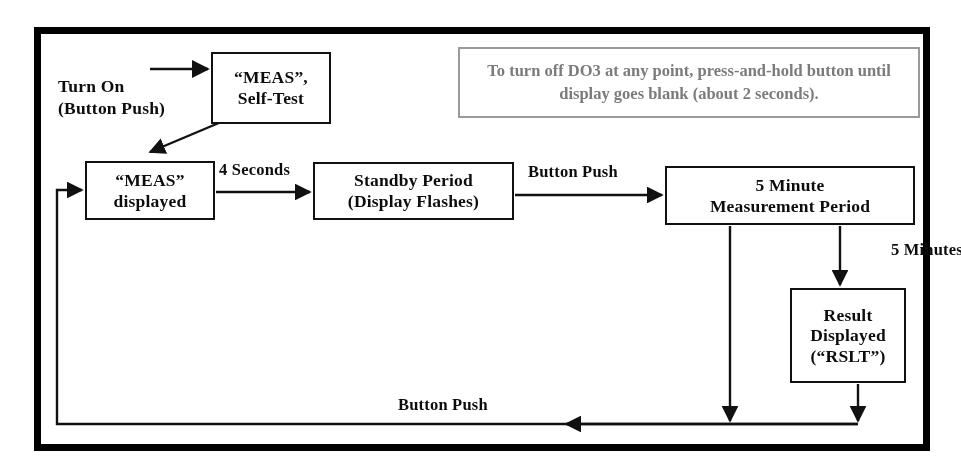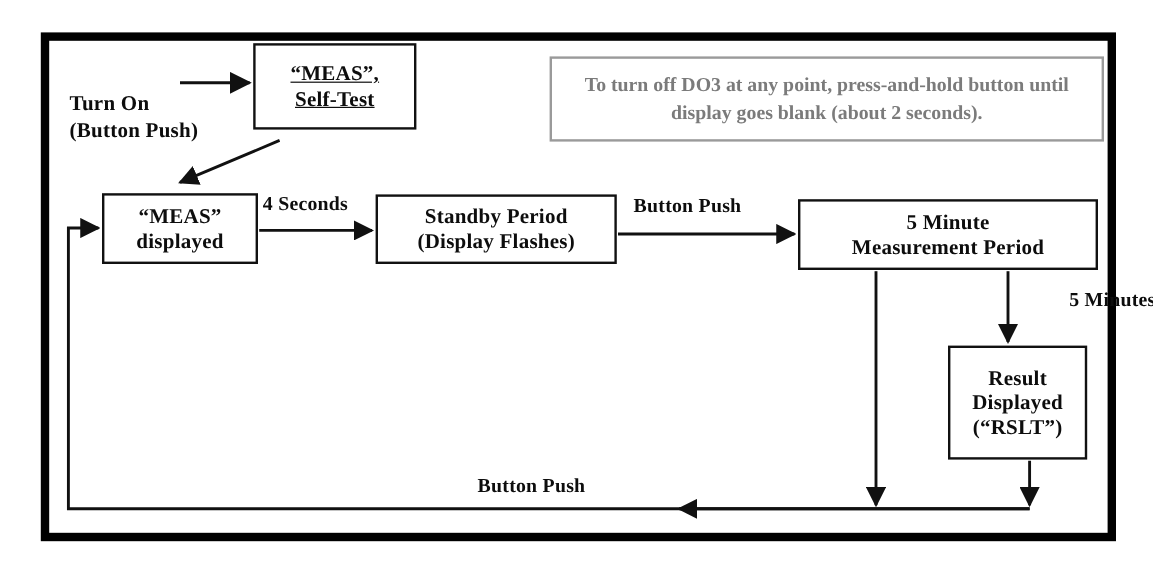--- a/index.html
+++ b/index.html
@@ -47,23 +47,22 @@
     justify-content: center;
     text-align: center;
     font-weight: bold;
     color: #0d0d0d;
     line-height: 1.18;
     letter-spacing: 0.2px;
   }
   .node span { display: block; white-space: pre-line; }
 
   #node-selftest {
-    left: 211px; top: 36px; width: 136px; height: 72px;
+    left: 211px; top: 52px; width: 120px; height: 72px;
     font-size: 17.5px;
-    text-decoration: underline;
   }
   #node-meas {
     left: 85px; top: 161px; width: 130px; height: 59px;
     font-size: 17.5px;
   }
   #node-standby {
     left: 313px; top: 162px; width: 201px; height: 58px;
     font-size: 17.5px;
   }
   #node-measure {

